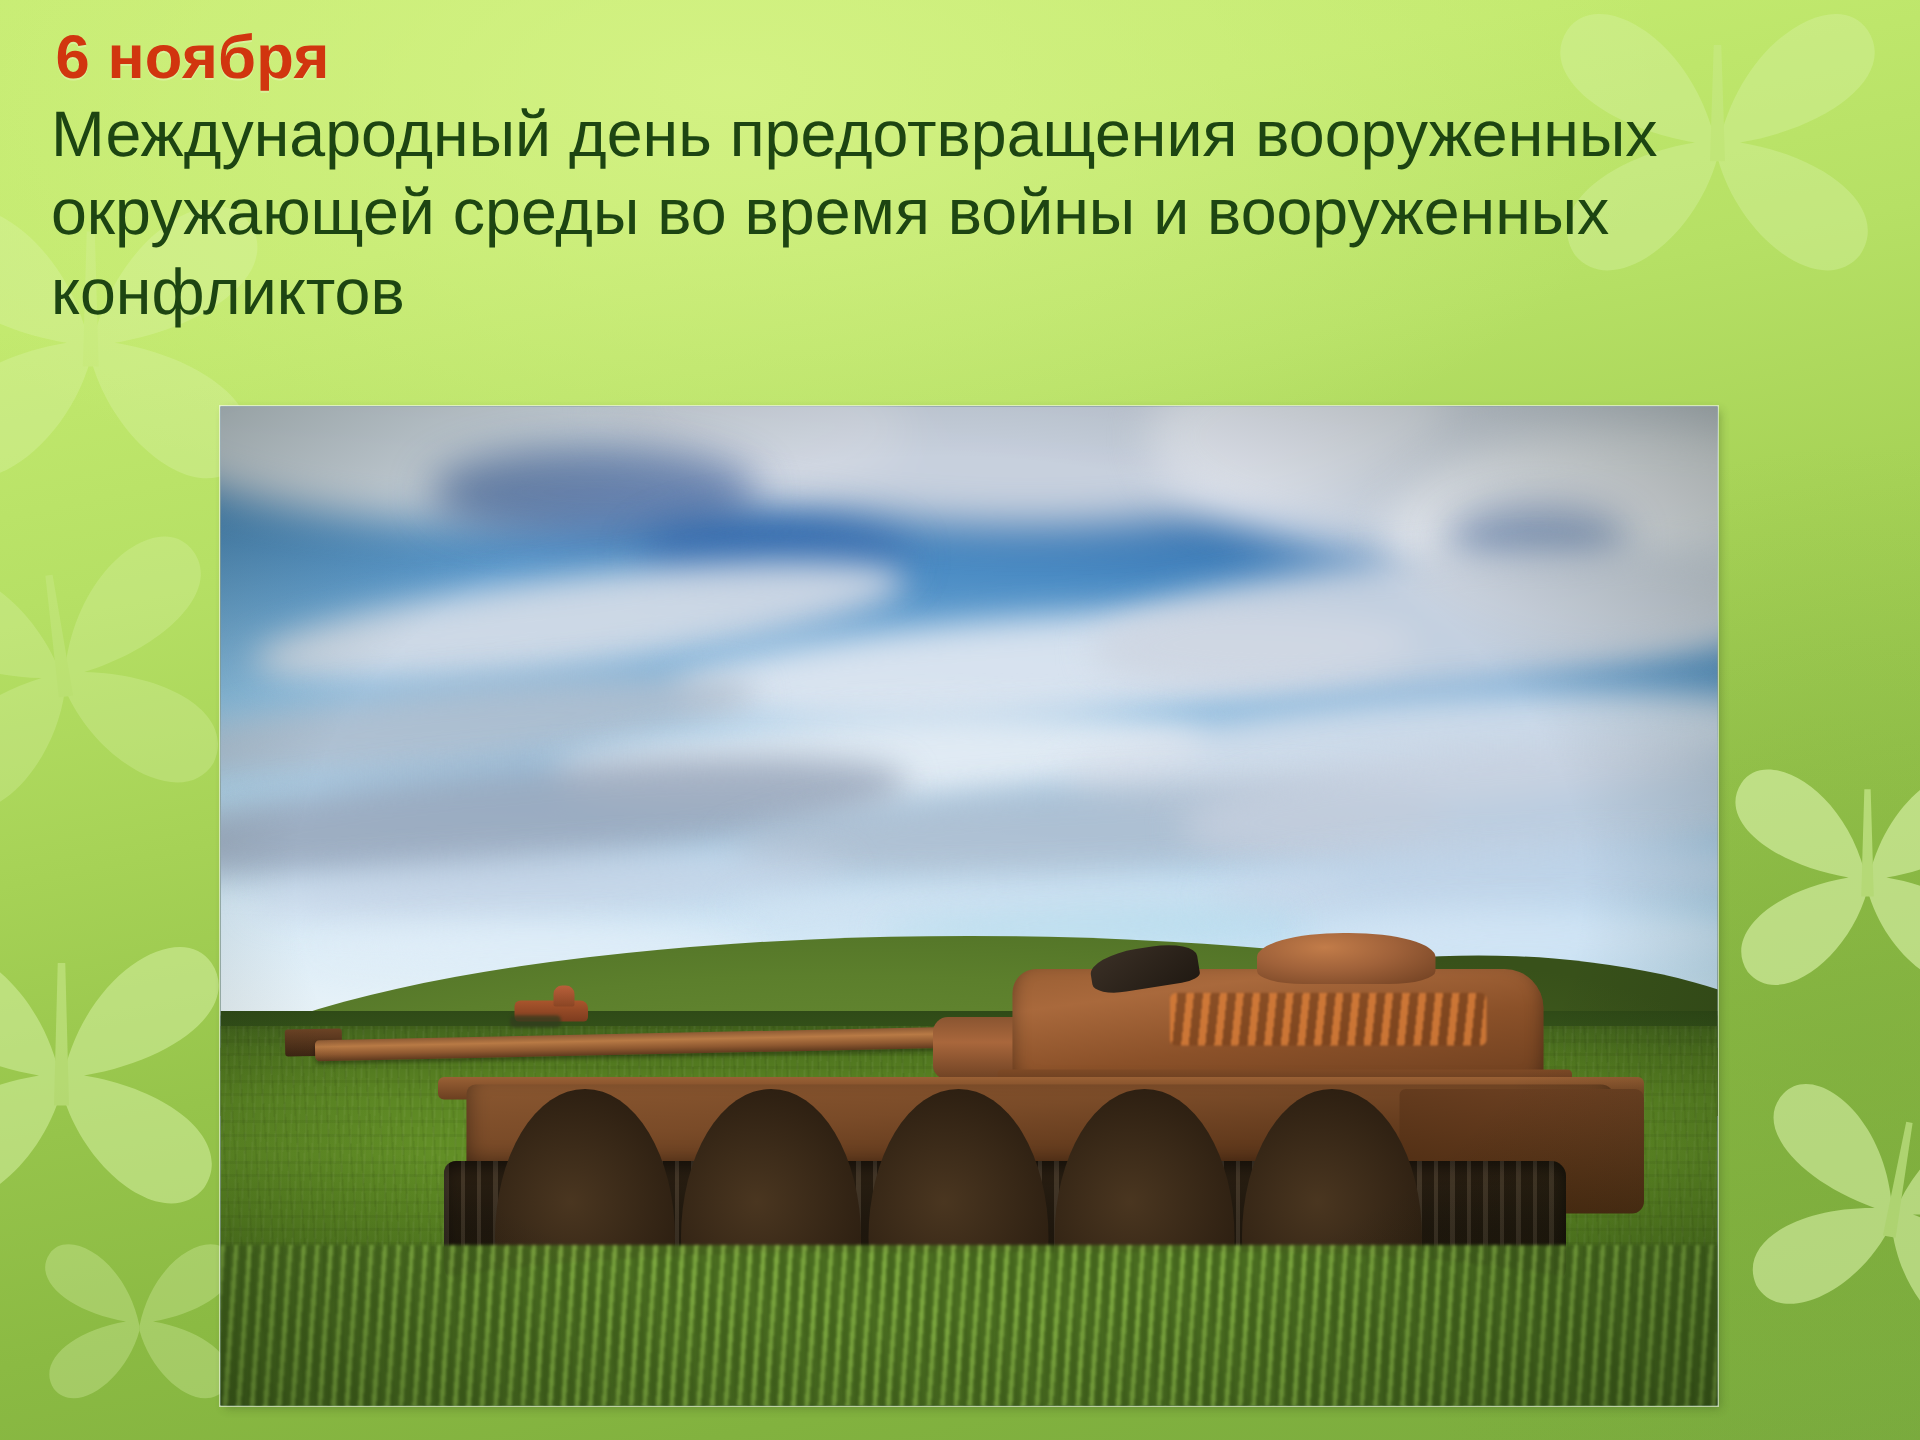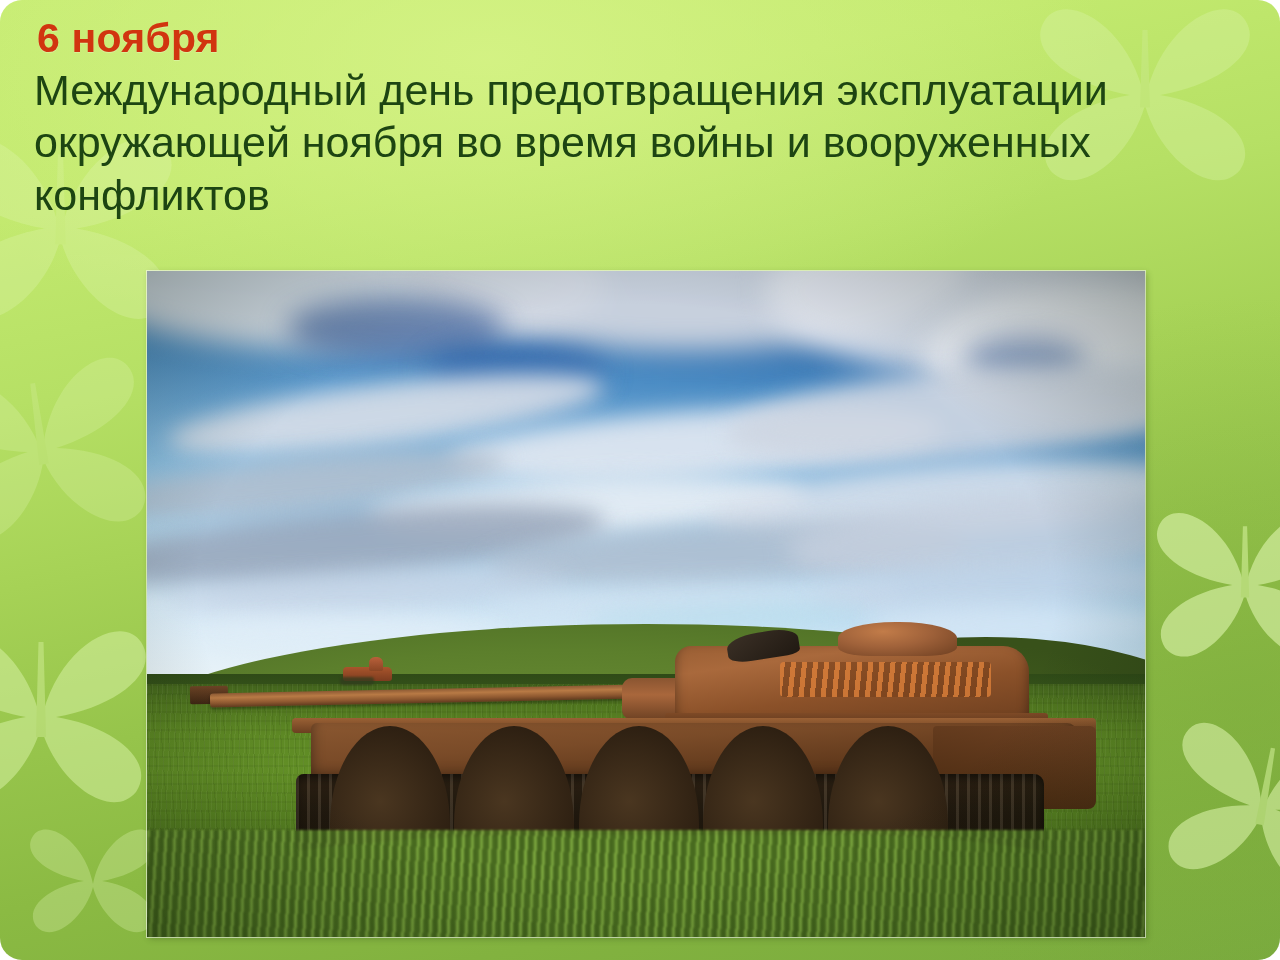--- a/index.html
+++ b/index.html
@@ -15,21 +15,20 @@
     font-family: "Liberation Sans", sans-serif;
     background: linear-gradient(168deg,
         #c6ec72 0%,
         #c2e96e 18%,
         #b6e065 33%,
         #a6d256 48%,
         #96c44b 62%,
         #8bba43 74%,
         #82b23f 86%,
         #7aab3e 100%);
-    border-radius: 22px;
   }
   
   #slide .bg-wash {
     position: absolute;
     inset: 0;
     background:
       radial-gradient(ellipse 70% 45% at 38% 6%, rgba(214,243,135,0.85) 0%, rgba(214,243,135,0.0) 70%),
       radial-gradient(ellipse 40% 55% at 97% 72%, rgba(120,166,60,0.35) 0%, rgba(120,166,60,0) 75%);
     pointer-events: none;
   }
@@ -427,21 +426,21 @@
     <div class="bf" style="left:18px; top:806px; width:150px; height:150px; opacity:0.30;">
       <svg viewBox="0 0 100 100" width="150" height="150" aria-hidden="true">
         <path d="M50 52 C44 22 18 8 10 20 C2 32 20 46 44 50 C20 54 4 68 12 80 C22 92 44 76 50 54 Z" fill="#e3f7b6"></path>
         <path d="M50 52 C56 22 82 8 90 20 C98 32 80 46 56 50 C80 54 96 68 88 80 C78 92 56 76 50 54 Z" fill="#e3f7b6"></path>
       </svg>
     </div>
   </div>
 
   <div id="text-block">
     <div id="date-heading">6 ноября</div>
-    <div id="subtitle">Международный день предотвращения эксплуатации окружающей ноября во время войны и вооруженных конфликтов</div>
+    <div id="subtitle">Международный день предотвращения вооруженных окружающей среды во время войны и вооруженных конфликтов</div>
   </div>
 
   <div id="photo-frame">
     <div id="photo">
 
       <div class="sky"></div>
 
       <div class="cloudlayer">
 
         <div class="cl" style="left:-6%; top:-8%; width:52%; height:20%; background:rgba(226,231,238,0.92);"></div>

